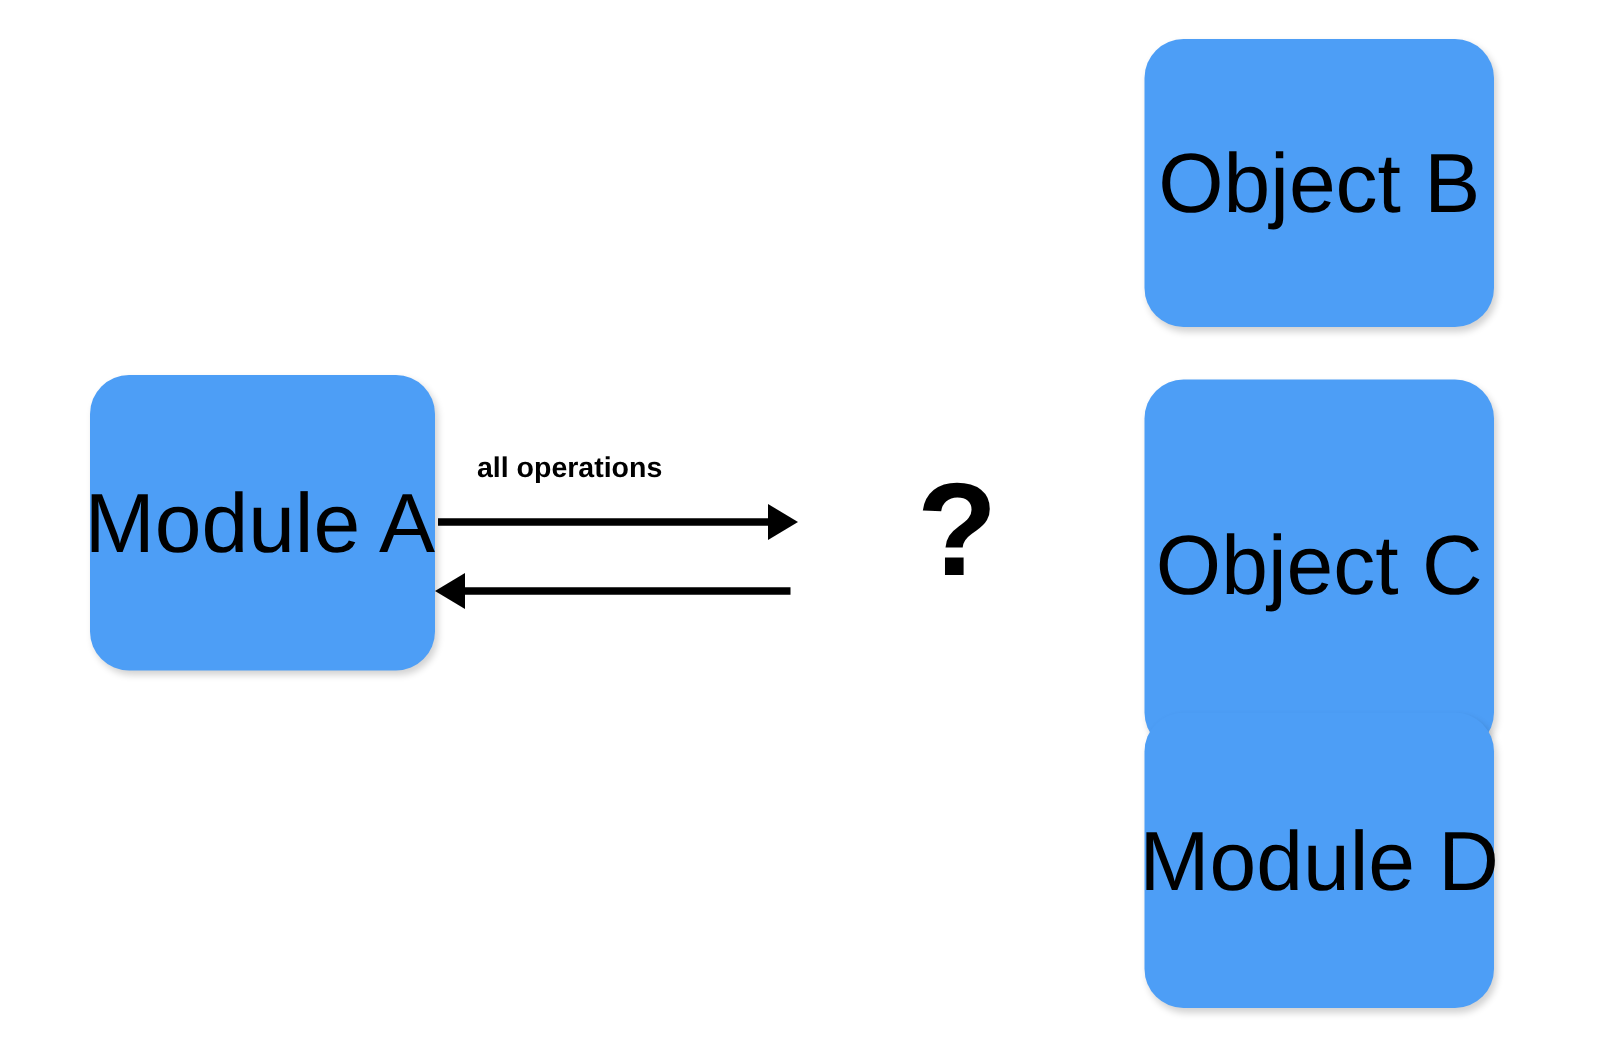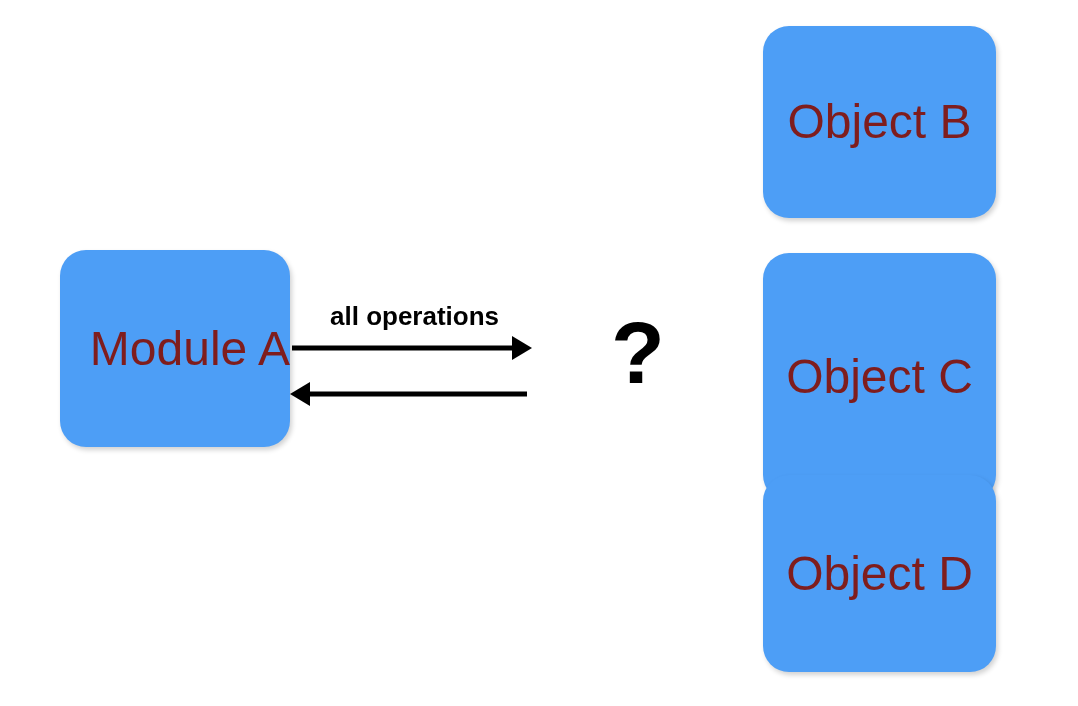--- a/index.html
+++ b/index.html
@@ -21,22 +21,22 @@
     position: absolute;
     box-sizing: border-box;
     background: #4d9ef6;
     border-radius: 26px;
     display: flex;
     align-items: center;
     justify-content: center;
     box-shadow: 2px 3px 5px rgba(0,0,0,0.18);
   }
   .node-label {
-    color: #7f1d1d;
-    font-size: 48px;
+    color: #000000;
+    font-size: 56px;
     font-weight: 400;
     letter-spacing: 0px;
     line-height: 1;
     white-space: nowrap;
     font-family: "Liberation Sans", sans-serif;
   }
   #node-module-a {
     left: 60px;
     top: 250px;
     width: 230px;
@@ -63,23 +63,23 @@
   }
   #edge-layer {
     position: absolute;
     left: 0;
     top: 0;
     width: 1078px;
     height: 706px;
   }
   #edge-label-all-operations {
     position: absolute;
-    left: 330px;
+    left: 318px;
     top: 303px;
-    font-size: 26px;
+    font-size: 19px;
     font-weight: bold;
     color: #000000;
     white-space: nowrap;
     line-height: 1;
     font-family: "Liberation Sans", sans-serif;
   }
   #question-mark {
     position: absolute;
     left: 608px;
     top: 308px;
@@ -115,20 +115,20 @@
 
   <div class="node" id="node-object-b">
     <span class="node-label">Object B</span>
   </div>
 
   <div class="node" id="node-object-c">
     <span class="node-label">Object C</span>
   </div>
 
   <div class="node" id="node-object-d">
-    <span class="node-label">Object D</span>
+    <span class="node-label">Module D</span>
   </div>
 
   <div id="edge-label-all-operations">all operations</div>
 
   <div id="question-mark">?</div>
 
 </div>
 
 </body></html>

